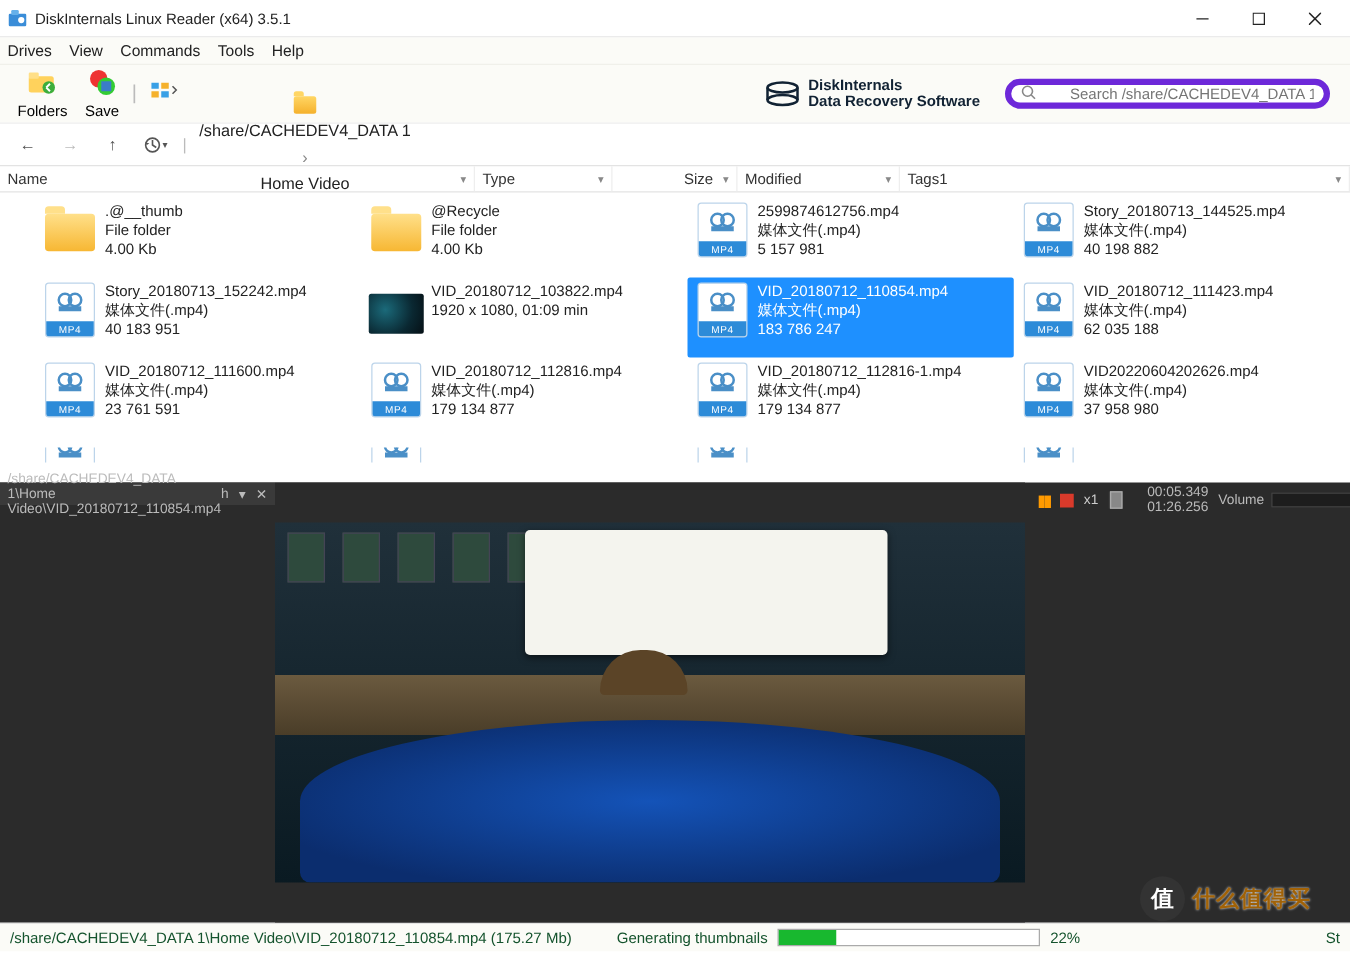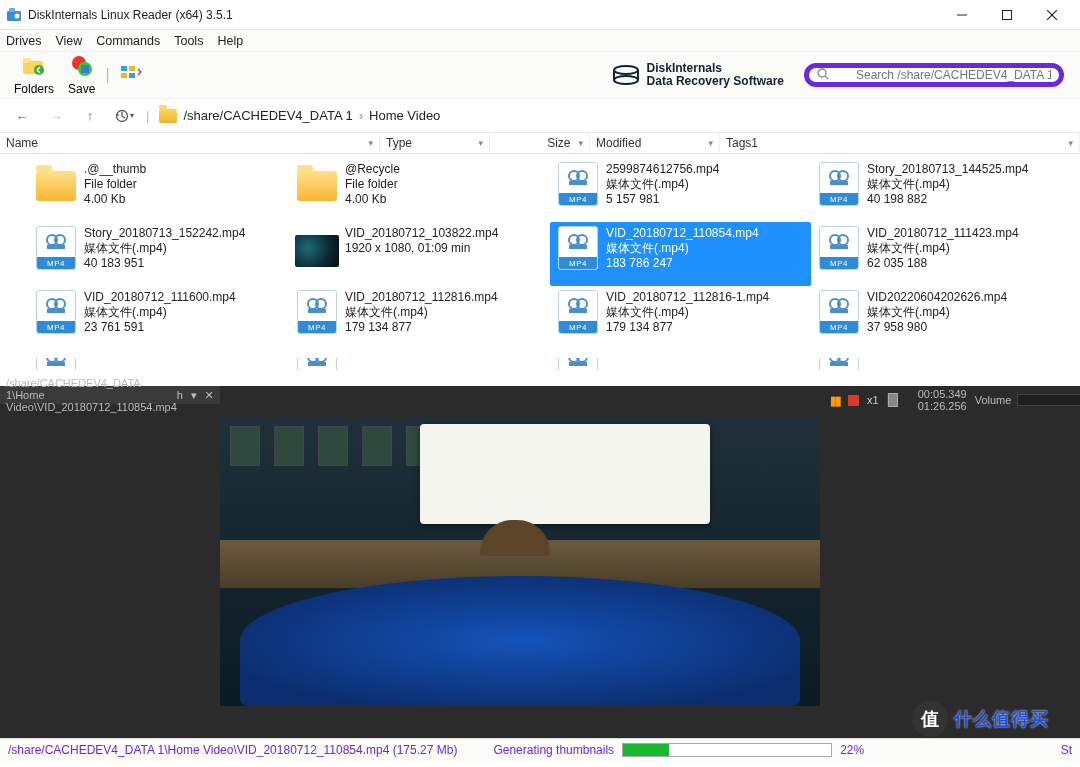--- a/index.html
+++ b/index.html
@@ -23,21 +23,21 @@
 .toolbar .spacer { flex:1; }
 .brand { display:flex; align-items:center; gap:6px; font-size:12px; color:#123; font-weight:600; }
 .brand .brandicon { width:30px; height:30px; display:flex; align-items:center; justify-content:center; }
 .brand .brandtext { line-height:1.1; }
 .searchbox { display:flex; align-items:flex-start; border:5px solid #6d28d9; border-radius:12px; height:24px; width:260px; padding:0 8px; margin-left:14px; margin-right:6px; background:#fff;gap:23px; }
 .searchbox input { border:none; outline:none; font-size:12px; flex:1; background:transparent; }
 
 
 .navrow { height: 34px; display:flex; align-items:center; padding:0 10px; gap:10px; font-size:13px; color:#222; border-top:1px solid #eee; }
 .navrow .navicon { width:24px; display:flex; justify-content:center; color:#555; cursor:pointer; }
-.navrow .path { display:flex; align-items:center; gap:6px; }
+.navrow .path { display:flex; align-items:center; gap:6px;flex-direction:column; }
 .navrow .sep { color:#888; }
 .foldersmall { width:18px; height:14px; background:linear-gradient(#ffd664,#f5b12c); border-radius:2px; position:relative; }
 .foldersmall:before { content:""; position:absolute; top:-4px; left:0; width:8px; height:4px; background:#ffd664; border-radius:2px 2px 0 0; }
 
 
 .cols { height: 22px; border-top:1px solid #e3e3e3; border-bottom:1px solid #e3e3e3; display:grid; grid-template-columns: 380px 110px 100px 130px 360px; font-size:12px; color:#333; align-items:center; background:#fff; }
 .cols .colcell { display:flex; align-items:center; justify-content:space-between; padding:0 6px; border-right:1px solid #eee; height:100%; cursor:pointer; }
 .cols .colcell.right { justify-content:flex-end; gap:8px; }
 .colarrow { color:#888; font-size:9px; }
 
@@ -75,29 +75,29 @@
 .stopbtn { width:11px; height:11px; background:#d93a2b; cursor:pointer; }
 .seek { flex:1; height:14px; background:#1d1d1d; position:relative; border:1px solid #444; }
 .seek .buffer { position:absolute; top:0; bottom:0; left:0; width:7%; background:#555; }
 .seek .knob { position:absolute; top:-1px; bottom:-1px; left:7%; width:10px; background:#888; border:1px solid #aaa; }
 .timebox { font-size:11px; color:#bbb; text-align:right; line-height:1.1; width:70px; }
 .vol { display:flex; align-items:center; gap:6px; color:#bbb; }
 .vol .vtrack { width:78px; height:12px; background:#1d1d1d; border:1px solid #444; position:relative; }
 .vol .vknob { position:absolute; top:-1px; bottom:-1px; right:0; width:10px; background:#888; border:1px solid #aaa; }
 
 
-.statusbar { height:23px; border-top:1px solid #ddd; display:flex; align-items:center; padding:0 8px; font-size:12px; color:#6d28d9; gap:8px; background:#fbfbf7; }
+.statusbar { height:23px; border-top:1px solid #ddd; display:flex; align-items:center; padding:0 8px; font-size:12px; color:#14532d; gap:8px; background:#fbfbf7; }
 .statusbar .stgap { width:20px; }
 .progressbar { width:210px; height:14px; border:1px solid #aaa; background:#fff; position:relative; }
 .progressbar .fill { position:absolute; top:0; bottom:0; left:0; width:22%; background:#18b82f; }
 
 
 .watermark { position:absolute; right:8px; bottom:30px; width:160px; height:36px; display:flex; align-items:center; gap:6px; pointer-events:none; z-index:9; }
 .watermark .wcircle { width:36px; height:36px; border-radius:50%; background:#333; color:#fff; display:flex; align-items:center; justify-content:center; font-weight:700; font-size:18px; }
-.watermark .wtxt { color:#1d4ed8; font-weight:600; font-size:18px; text-shadow:0 0 2px #fff; letter-spacing:1px; }
+.watermark .wtxt { color:#a16207; font-weight:600; font-size:18px; text-shadow:0 0 2px #fff; letter-spacing:1px; }
 
 svg { display:block; }
 </style>
 </head>
 <body>
 
 <div class="titlebar">
   <span class="appicon">
     <svg viewBox="0 0 16 16" width="16" height="16">
         <rect x="1" y="4" width="14" height="10" rx="1" fill="#3a8dd8"></rect>

